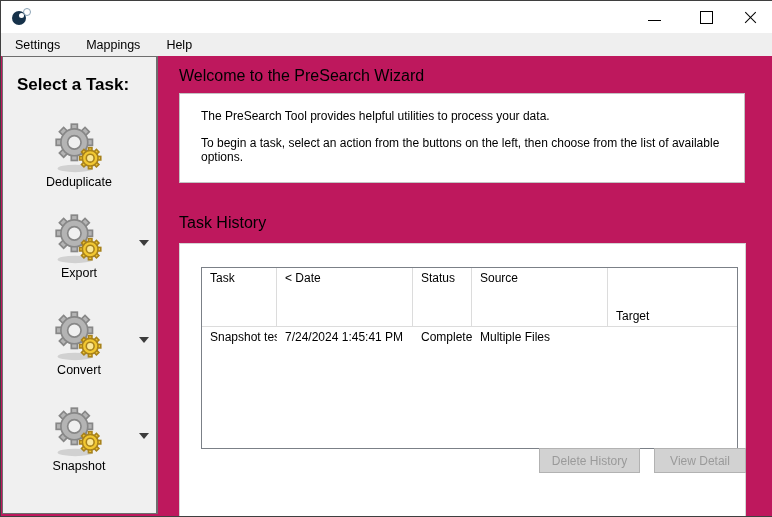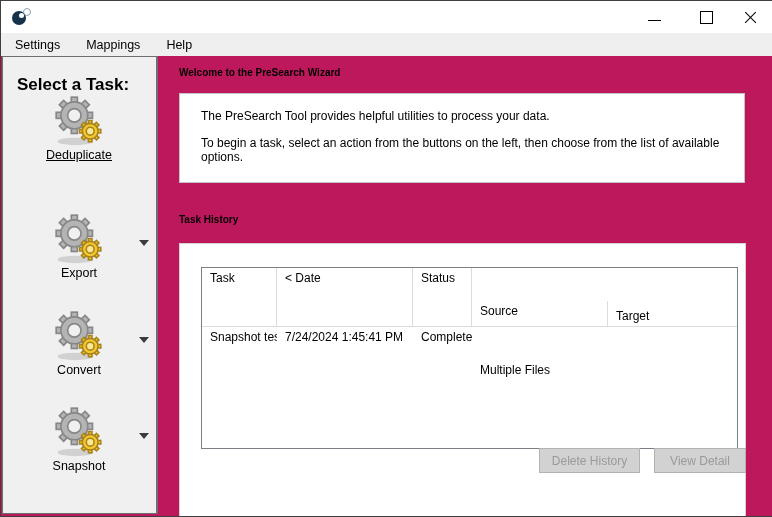--- a/index.html
+++ b/index.html
@@ -47,26 +47,26 @@
     background:#f0f0f0;border:1px solid #6e6e6e;border-right-width:2px;box-sizing:border-box;
   }
   .sidebar-heading{position:absolute;left:14px;top:18px;font-size:17px;font-weight:bold;color:#000;}
   .task-item{position:absolute;left:0;width:152px;text-align:center;cursor:pointer;}
   .task-item .gear-wrap{display:block;width:56px;height:56px;margin:0 auto;}
   .task-label{display:block;font-size:12.5px;color:#000;margin-top:0px;}
   .task-arrow{
     position:absolute;right:6px;top:30px;width:0;height:0;
     border-left:5px solid transparent;border-right:5px solid transparent;border-top:6px solid #3c3c3c;
   }
-  #task-0{top:35px;text-decoration:underline;}
+  #task-0{top:62px;}
   #task-1{top:153px;}
   #task-2{top:250px;}
   #task-3{top:346px;}
   
-  .main-heading{position:absolute;font-size:10px;font-weight:bold;color:#000;}
+  .main-heading{position:absolute;font-size:16px;font-weight:normal;color:#000;}
   #welcome-heading{left:178px;top:66px;}
   #history-heading{left:178px;top:213px;}
   .welcome-box{
     position:absolute;left:178px;top:92px;width:566px;height:90px;
     border:1px solid #c3c3c3;background:#fff;box-sizing:border-box;
   }
   .welcome-line{margin:0;padding:0 0 0 21px;font-size:12px;color:#000;}
   .welcome-line.l1{margin-top:15px;}
   .welcome-line.l2{margin-top:13px;}
   .history-box{
@@ -78,21 +78,21 @@
     position:absolute;left:21px;top:23px;width:537px;height:182px;
     border:1px solid #7b8087;background:#fff;box-sizing:border-box;overflow:hidden;
   }
   .grid-row{display:flex;width:100%;}
   .grid-cell{
     box-sizing:border-box;padding:3px 4px 3px 8px;font-size:12px;color:#000;
     white-space:nowrap;overflow:hidden;
   }
   .grid-head .grid-cell{border-right:1px solid #dcdcdc;border-bottom:1px solid #dcdcdc;}
   .grid-head .grid-cell:last-child{border-right:none;margin-top:38px;}
-  .col-0{width:75px;} .col-1{width:136px;} .col-2{width:59px;} .col-3{width:136px;margin-top:33px;} .col-4{flex:1;}
+  .col-0{width:75px;} .col-1{width:136px;} .col-2{width:59px;} .col-3{width:136px;} .col-4{flex:1;}
   
   .btn{
     position:absolute;top:204px;height:25px;background:#d2d2d2;border:1px solid #b2b2b2;
     color:#9a9a9a;font-size:12px;font-family:"Liberation Sans", sans-serif;
     display:flex;align-items:center;justify-content:center;box-sizing:border-box;cursor:default;
   }
   #btn-delete-history{left:359px;width:101px;}
   #btn-view-detail{left:474px;width:92px;}
   .hidden-defs{position:absolute;width:0;height:0;overflow:hidden;}
 </style>

